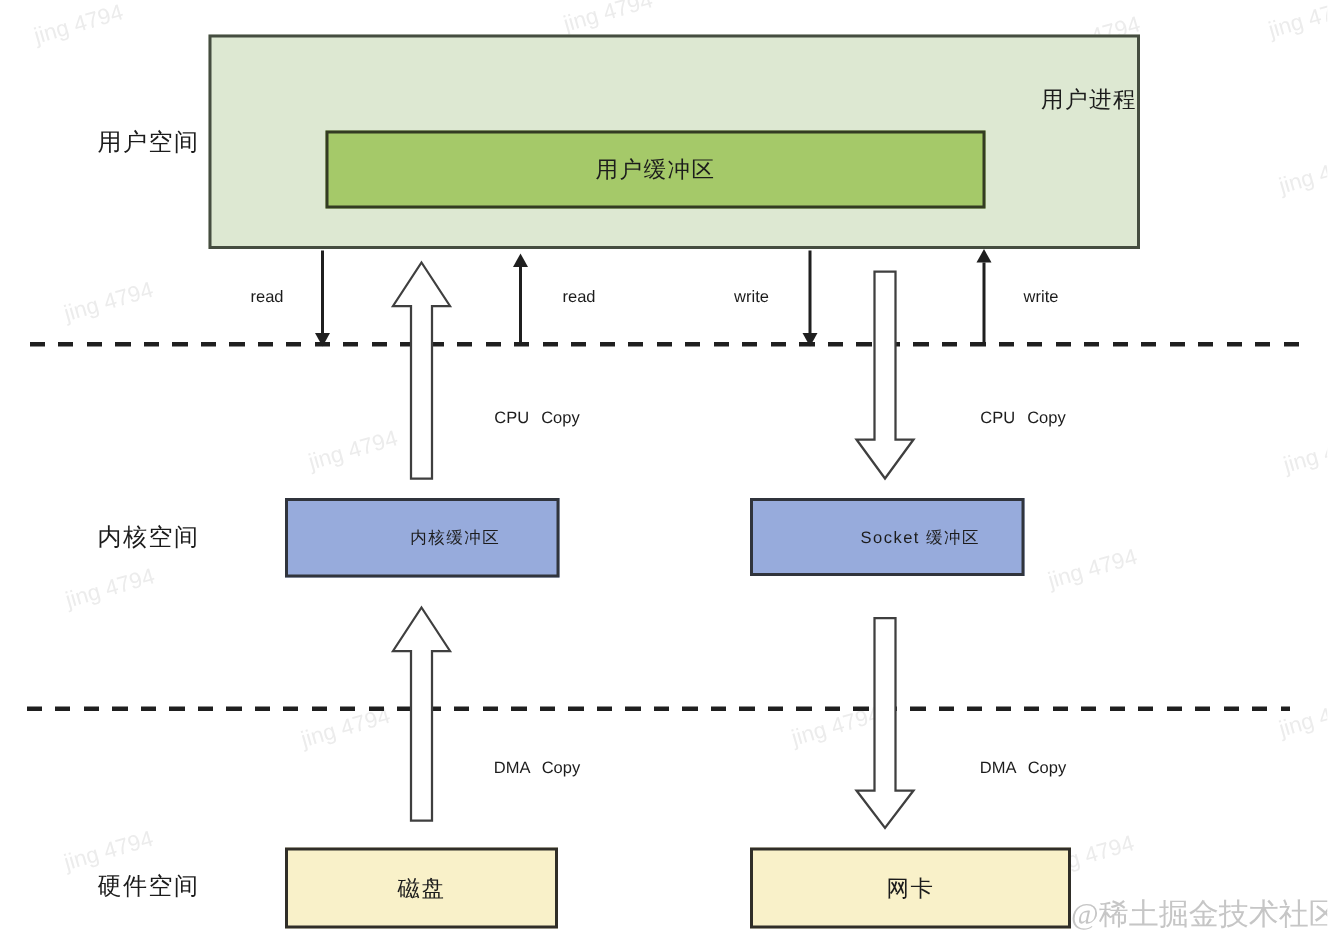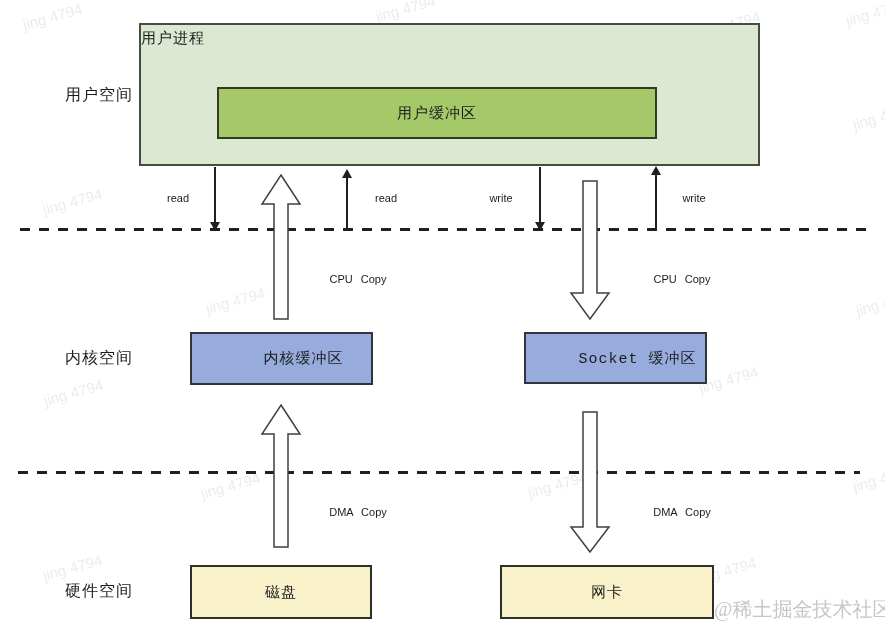--- a/index.html
+++ b/index.html
@@ -34,44 +34,44 @@
   }
 
   
   .box { position: absolute; box-sizing: border-box; }
   .user-space-box {
     left: 139px; top: 23px; width: 621px; height: 143px;
     background: var(--user_space_fill, #dde8d2);
     border: 2px solid var(--user_space_border, #454d40);
   }
   .user-process-title {
-    width: 100%; margin-top: 4px; text-align: left;
+    width: 100%; margin-top: 32px; text-align: right;
     font-size: 15px; letter-spacing: 1px;
   }
   .user-buffer-box {
     left: 217px; top: 87px; width: 440px; height: 52px;
     background: var(--user_buffer_fill, #a5c969);
     border: 2px solid var(--user_buffer_border, #333b22);
     display: flex; align-items: center; justify-content: center;
     font-size: 15px; letter-spacing: 1px; text-align: center;
   }
   .blue-box {
     background: var(--kernel_box_fill, #97abdc);
     border: 2px solid var(--kernel_box_border, #30343c);
     display: flex; align-items: center; justify-content: center;
-    font-size: 15px; letter-spacing: 1px; padding-left: 44px;
+    font-size: 11px; letter-spacing: 1px; padding-left: 44px;
   }
   .yellow-box {
     background: var(--hw_box_fill, #f9f1c9);
     border: 2px solid var(--hw_box_border, #302e28);
     display: flex; align-items: center; justify-content: center;
     font-size: 15px; letter-spacing: 1px;
   }
   .kernel-buffer-box { left: 190px; top: 332px; width: 183px; height: 53px; }
-  .socket-buffer-box { left: 524px; top: 332px; width: 183px; height: 52px; font-family: Liberation Mono, monospace; }
+  .socket-buffer-box { left: 500px; top: 332px; width: 183px; height: 52px; }
   .disk-box { left: 190px; top: 565px; width: 182px; height: 54px; }
   .nic-box  { left: 500px; top: 565px; width: 214px; height: 54px; }
 
   
   .dashed-line {
     position: absolute; height: 3px;
     background: repeating-linear-gradient(90deg,
       var(--line_color, #1f1f1f) 0 10px, transparent 10px 19px);
   }
   .dashed-line-1 { left: 20px; top: 228px; width: 846px; }

